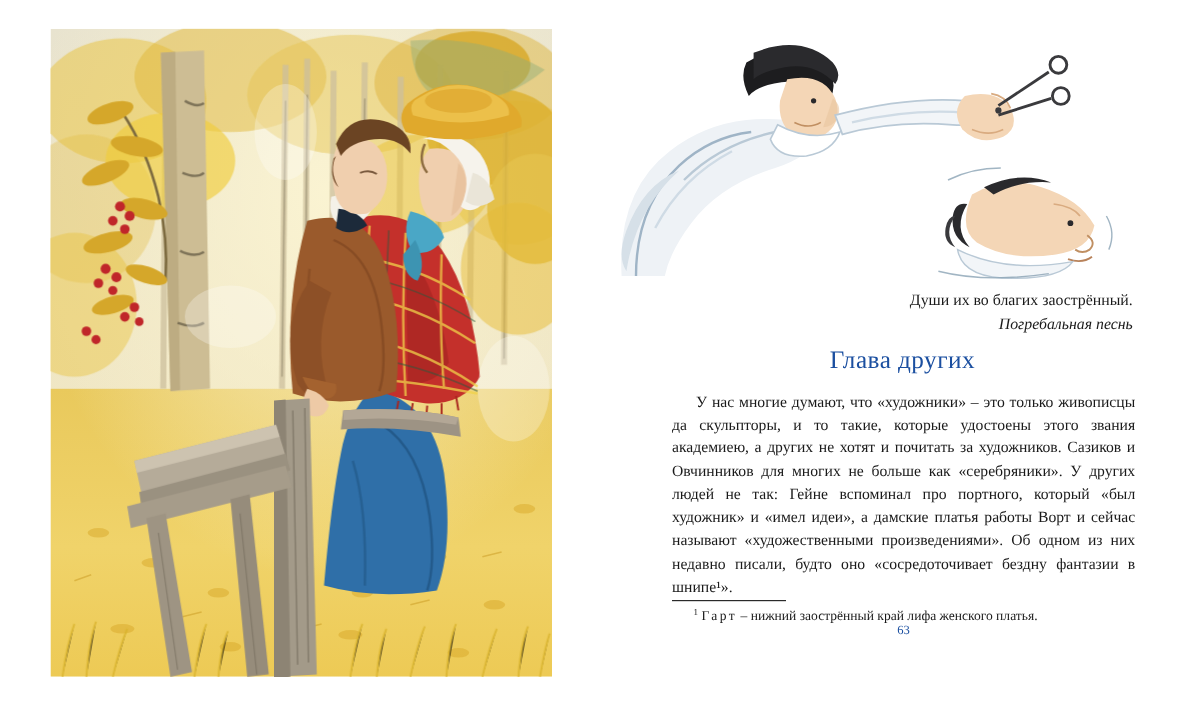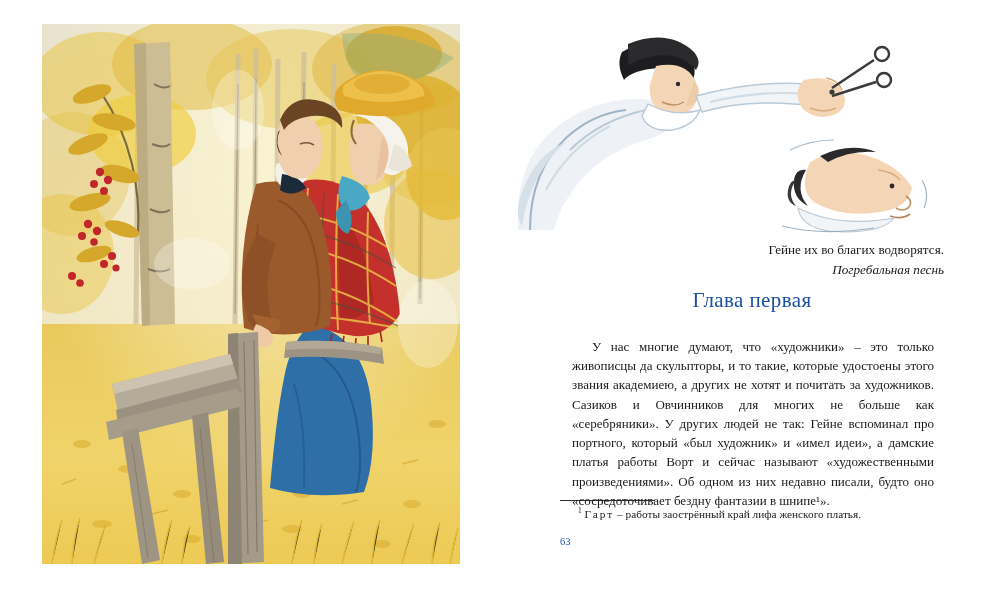--- a/index.html
+++ b/index.html
@@ -70,21 +70,21 @@
   .body-text {
     position: absolute;
     left: 60px; top: 325px;
     width: 386px;
     font-size: 13.05px;
     line-height: 1.475;
     text-align: justify;
     hyphens: manual;
   }
   .body-text p {
-    margin: 12px;
+    margin: 0;
     text-indent: 20px;
   }
   .fn-rule {
     position: absolute;
     left: 60px; top: 500px;
     width: 95px;
     border-top: 1px solid #2a2a2a;
   }
   .footnote {
     position: absolute;
@@ -92,23 +92,23 @@
     width: 386px;
     font-size: 11.3px;
     line-height: 1.4;
     text-indent: 18px;
   }
   .footnote .sp {
     letter-spacing: 2px;
   }
   .folio {
     position: absolute;
-    left: 60px; top: 536px;
+    left: 60px; top: 520px;
     width: 386px;
-    text-align: left;
+    text-align: center;
     font-size: 10.5px;
     color: #1b4fa0;
   }
   sup { font-size: .66em; vertical-align: super; line-height: 0; }
 </style>
 </head>
 <body>
 
 <div class="spread">
 
@@ -414,33 +414,33 @@
 
         <g stroke="#8aa2b4" stroke-width="1.2" fill="none" opacity=".8">
           <path d="M280,120 q20,-10 44,-10"></path>
           <path d="M272,196 q40,10 92,2"></path>
           <path d="M412,150 q8,14 2,28"></path>
         </g>
       </svg>
     </div>
 
     <div class="epigraph">
-      <div>Гейне их во благих водворятся.</div>
+      <div>Души их во благих заострённый.</div>
       <div class="src">Погребальная песнь</div>
     </div>
 
-    <div class="chapter-title">Глава первая</div>
+    <div class="chapter-title">Глава других</div>
 
     <div class="body-text">
       <p>У нас многие думают, что «художники» – это только живописцы да скульпторы, и то такие, которые удостоены этого звания академиею, а других не хотят и почитать за художников. Сазиков и Овчинников для многих не больше как «серебряники». У других людей не так: Гейне вспоминал про портного, который «был художник» и «имел идеи», а дамские платья работы Ворт и сейчас называют «художественными произведениями». Об одном из них недавно писали, будто оно «сосредоточивает бездну фантазии в шнипе¹».</p>
     </div>
 
     <div class="fn-rule"></div>
 
     <div class="footnote">
       <sup>1</sup>
       <span class="sp">Гарт</span>
-      <span>– работы заострённый край лифа женского платья.</span>
+      <span>– нижний заострённый край лифа женского платья.</span>
     </div>
 
     <div class="folio">63</div>
   </div>
 </div>
 
 </body></html>

